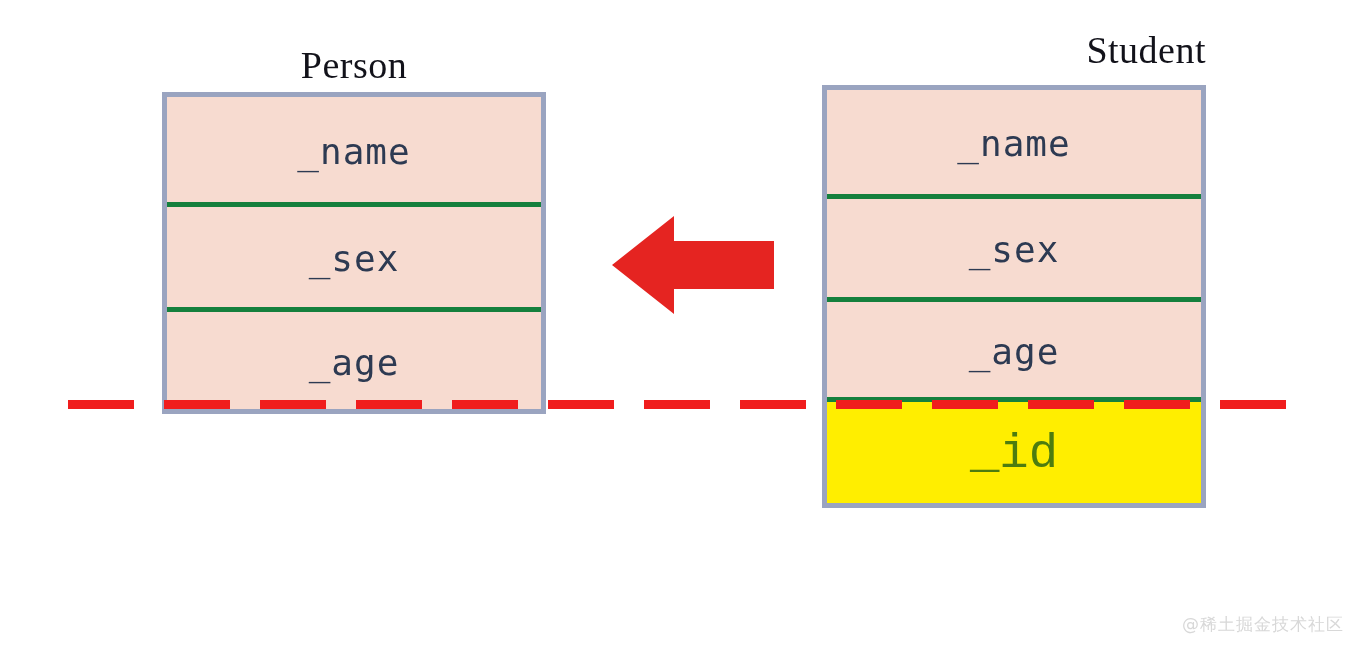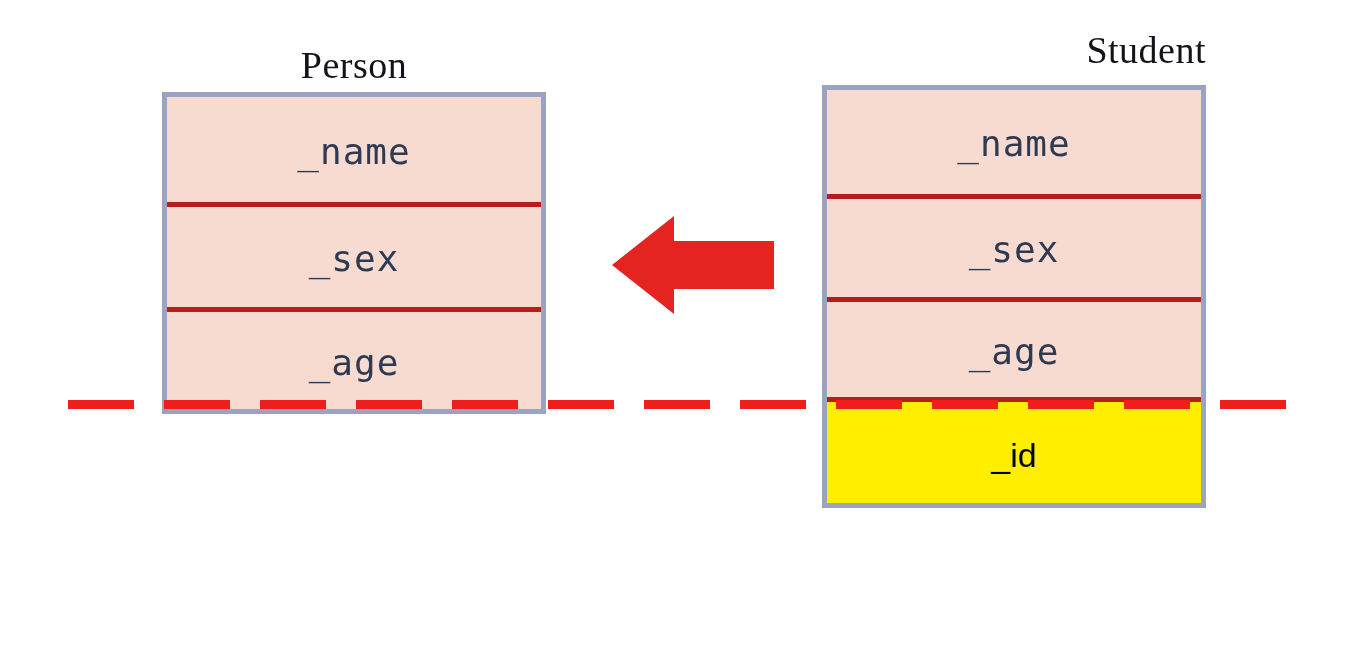--- a/index.html
+++ b/index.html
@@ -46,42 +46,42 @@
   #person-box  { left: 162px; top: 92px;  width: 384px; height: 322px; }
   #student-box { left: 822px; top: 85px;  width: 384px; height: 423px; }
 
   .field-row {
     position: relative;
     box-sizing: border-box;
     display: flex;
     align-items: center;
     justify-content: center;
     background: #f7dbd0;
-    border-bottom: 5px solid #b91c1c;
+    border-bottom: 5px solid #15803d;
   }
   .field-row:last-child { border-bottom: none; }
 
   .field-label {
     font-family: "DejaVu Sans Mono", "Liberation Mono", monospace;
     font-size: 36px;
     color: #2d3a52;
     letter-spacing: 1px;
     line-height: 1;
     white-space: nowrap;
     transform: translateY(2px);
   }
 
   .field-row.highlight {
     background: #ffee00;
     border-bottom: none;
   }
   .field-row.highlight .field-label {
-    font-family: Liberation Sans, sans-serif;
-    font-size: 34px;
-    color: #000000;
+    font-family: Liberation Mono, monospace;
+    font-size: 49px;
+    color: #4d7c0f;
     letter-spacing: 0px;
   }
 
   
   #person-box  .r0 { height: 110px; }
   #person-box  .r1 { height: 105px; }
   #person-box  .r2 { height: 97px; }
   
   #student-box .r0 { height: 109px; }
   #student-box .r1 { height: 103px; }
@@ -160,14 +160,15 @@
       <span class="field-label">_id</span>
     </div>
   </div>
 
   <svg id="arrow" viewBox="0 0 162 98">
     <polygon points="0,49 62,0 62,25 162,25 162,73 62,73 62,98" fill="#e52421"></polygon>
   </svg>
 
   <div id="dash-line"></div>
 
+  <div id="watermark">@稀土掘金技术社区</div>
 
 </div>
 
 </body></html>

